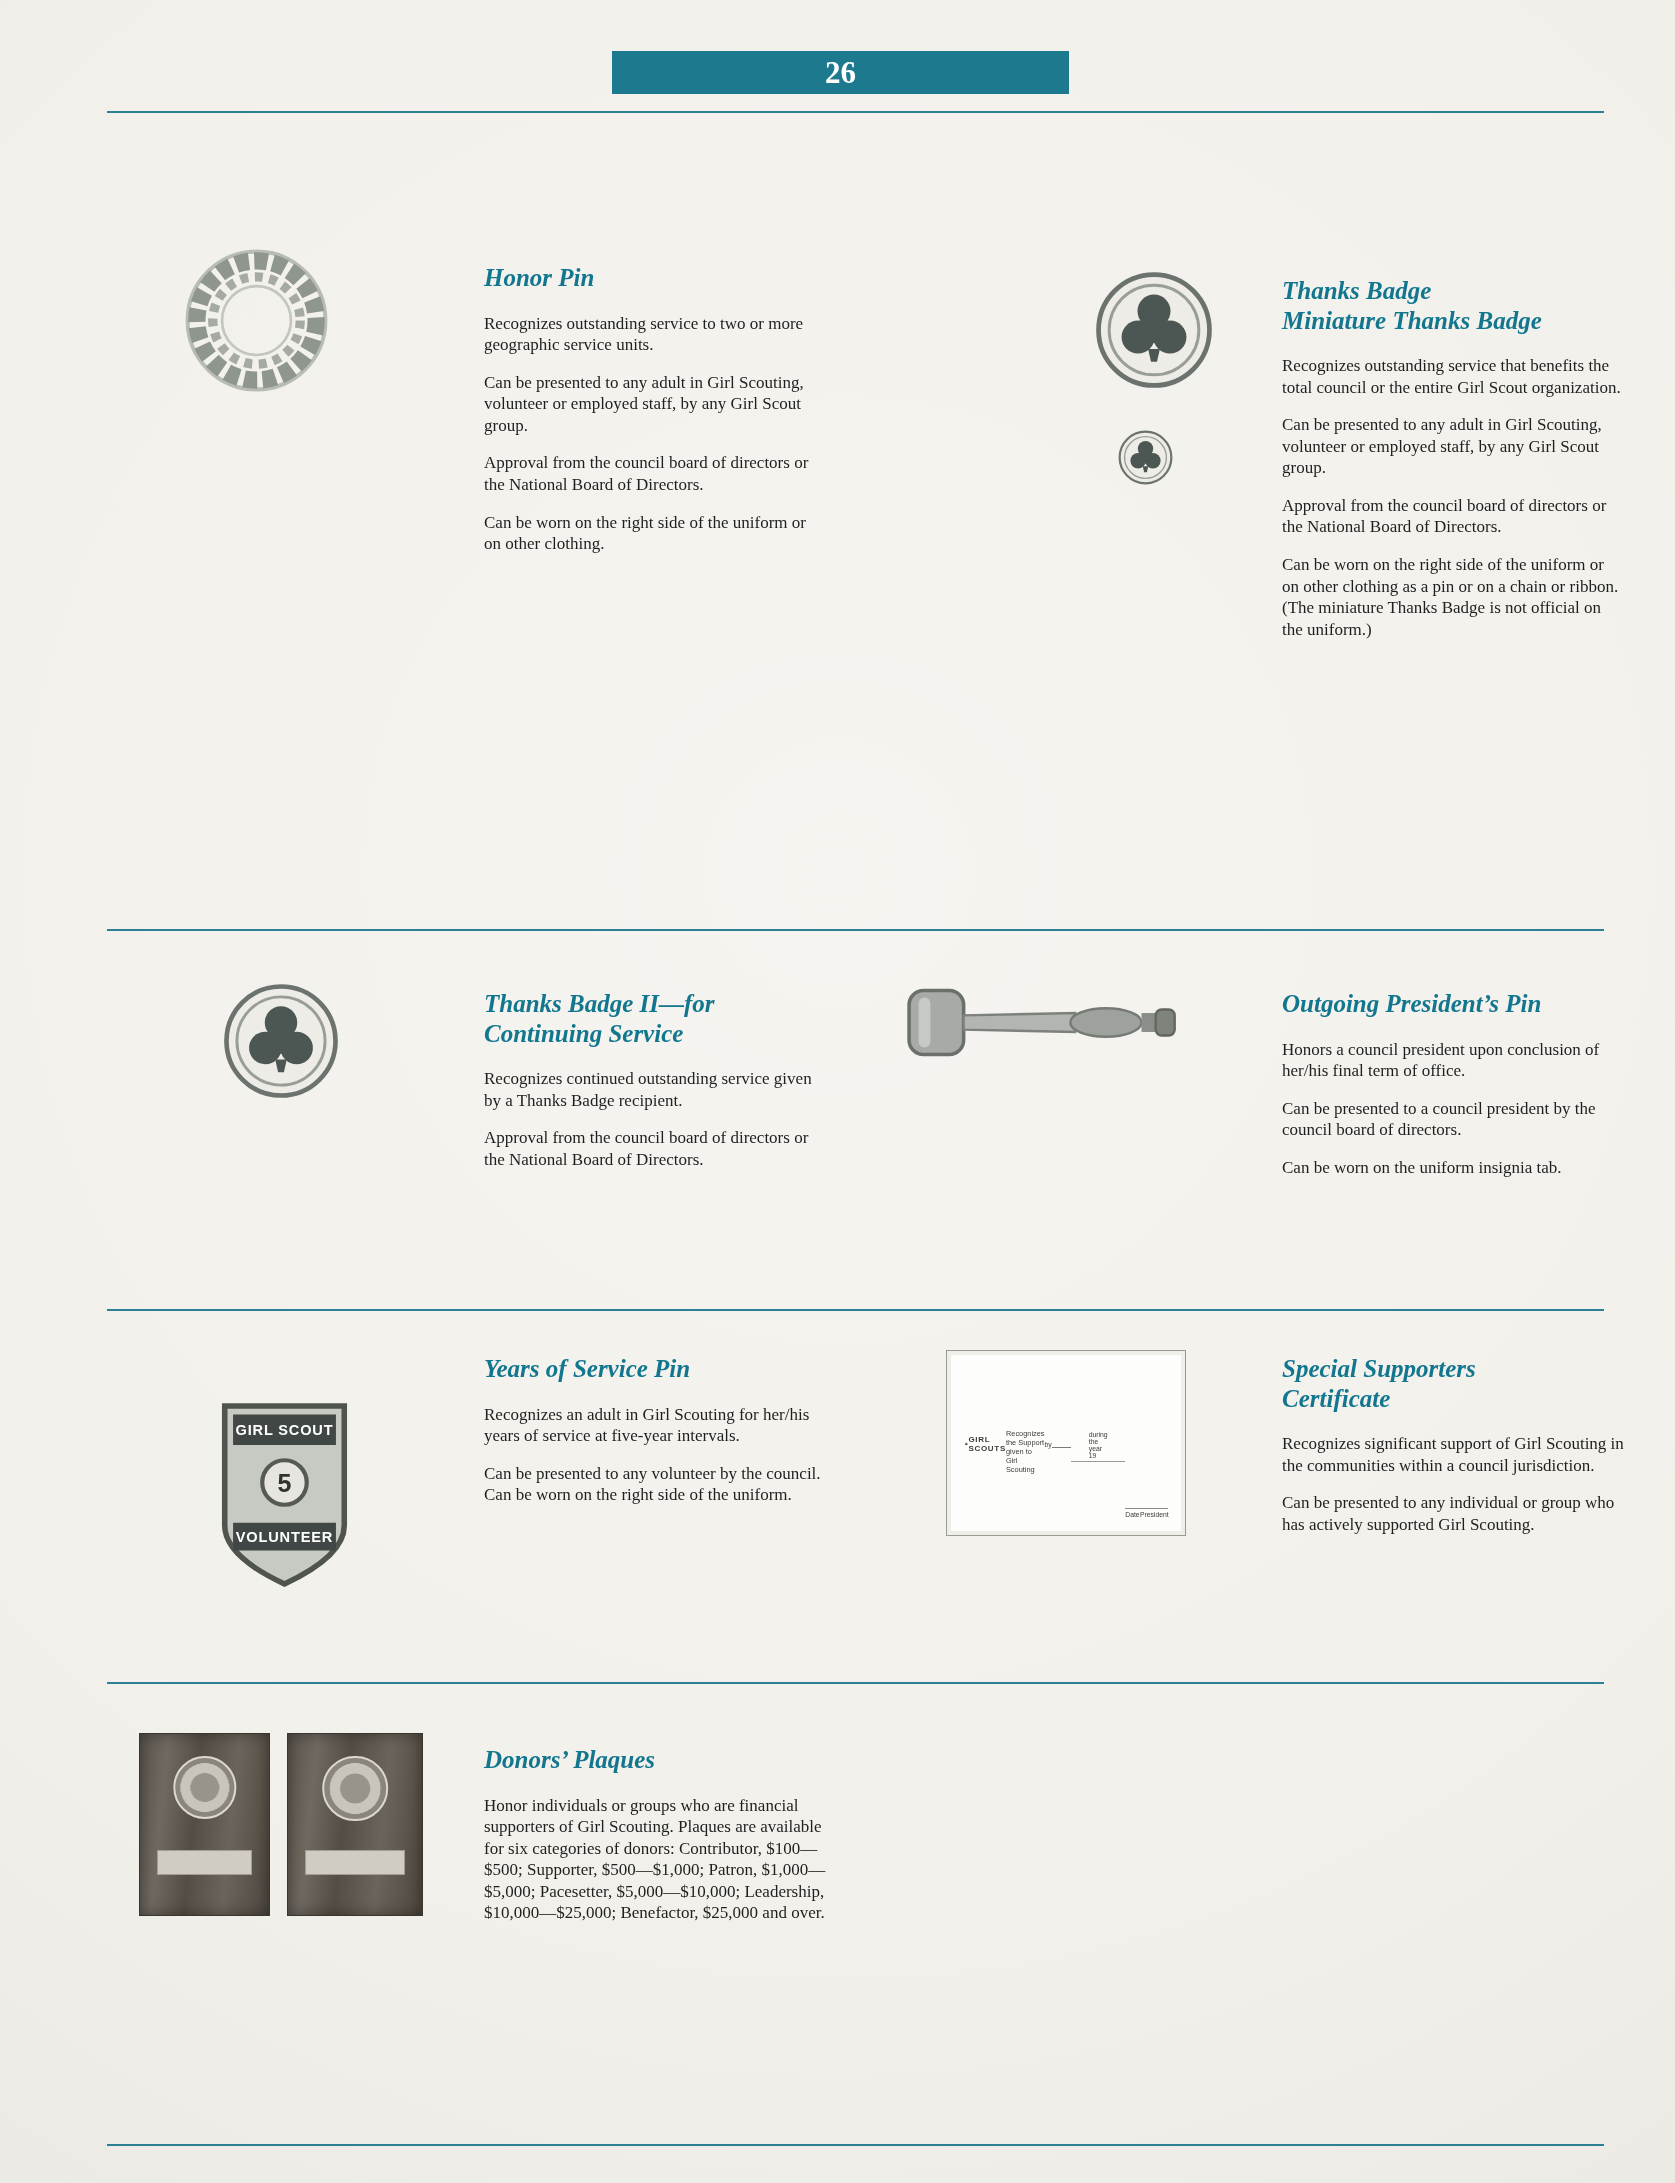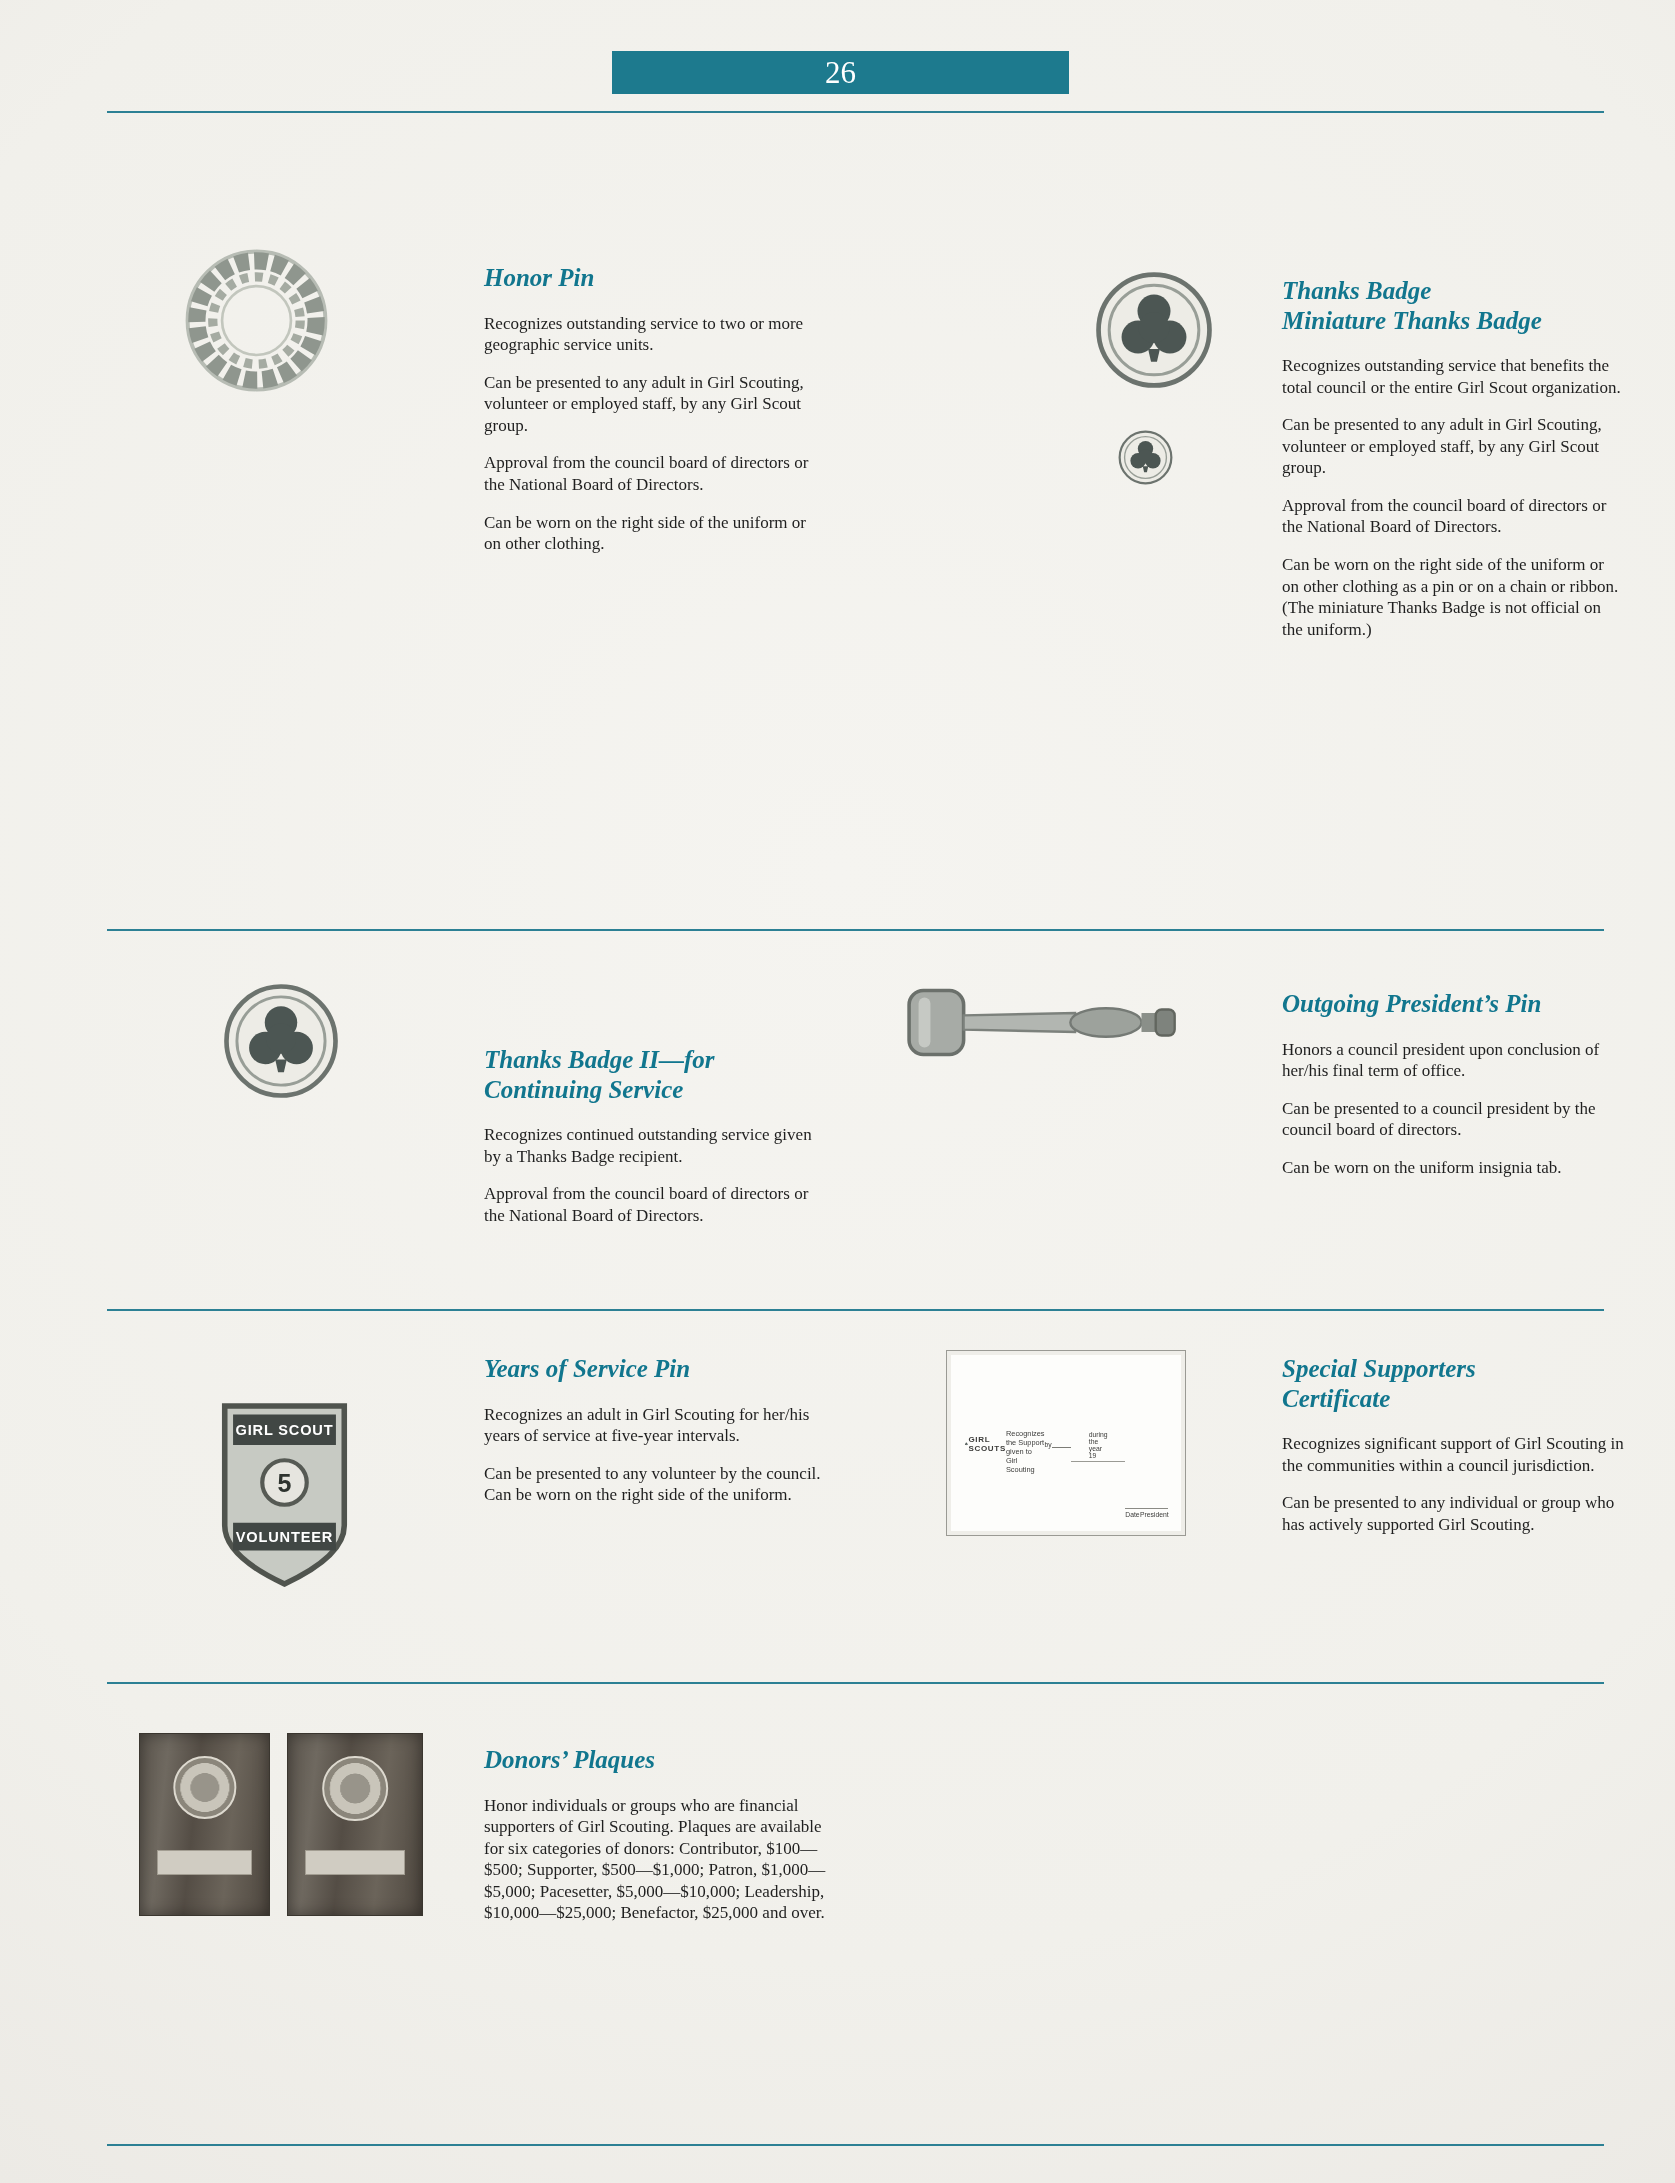--- a/index.html
+++ b/index.html
@@ -21,21 +21,21 @@
   .page-number-bar {
     position: absolute;
     left: 612px; top: 51px;
     width: 457px; height: 43px;
     background: #1d7a8e;
     display: flex; align-items: center; justify-content: center;
   }
   .page-number {
     color: #ffffff;
     font-size: 31px;
-    font-weight: normal;
+    font-weight: bold;
     font-family: "Liberation Serif", serif;
   }
   .rule {
     position: absolute;
     left: 107px;
     width: 1497px;
     height: 2px;
     background: #2c8094;
   }
 
@@ -201,21 +201,21 @@
       <g fill="#4c5653">
         <circle cx="50" cy="34" r="14"></circle>
         <circle cx="36.5" cy="56" r="14"></circle>
         <circle cx="63.5" cy="56" r="14"></circle>
         <circle cx="50" cy="48" r="13"></circle>
         <path d="M45 66 h10 l-2.5 11 h-5 z"></path>
       </g>
     </svg>
   </div>
 
-  <section class="entry" style="left:484px; top:1045px; width:342px;">
+  <section class="entry" style="left:484px; top:989px; width:342px;">
     <h3 class="entry-title">
       <span>Thanks Badge II—for</span><br>
       <span>Continuing Service</span>
     </h3>
     <p>Recognizes continued outstanding service given by a Thanks Badge recipient.</p>
     <p>Approval from the council board of directors or the National Board of Directors.</p>
   </section>
 
   <div class="figure" style="left:890px; top:981px; width:318px; height:83px;">
     <svg viewBox="0 0 240 70" preserveAspectRatio="xMidYMid meet">

